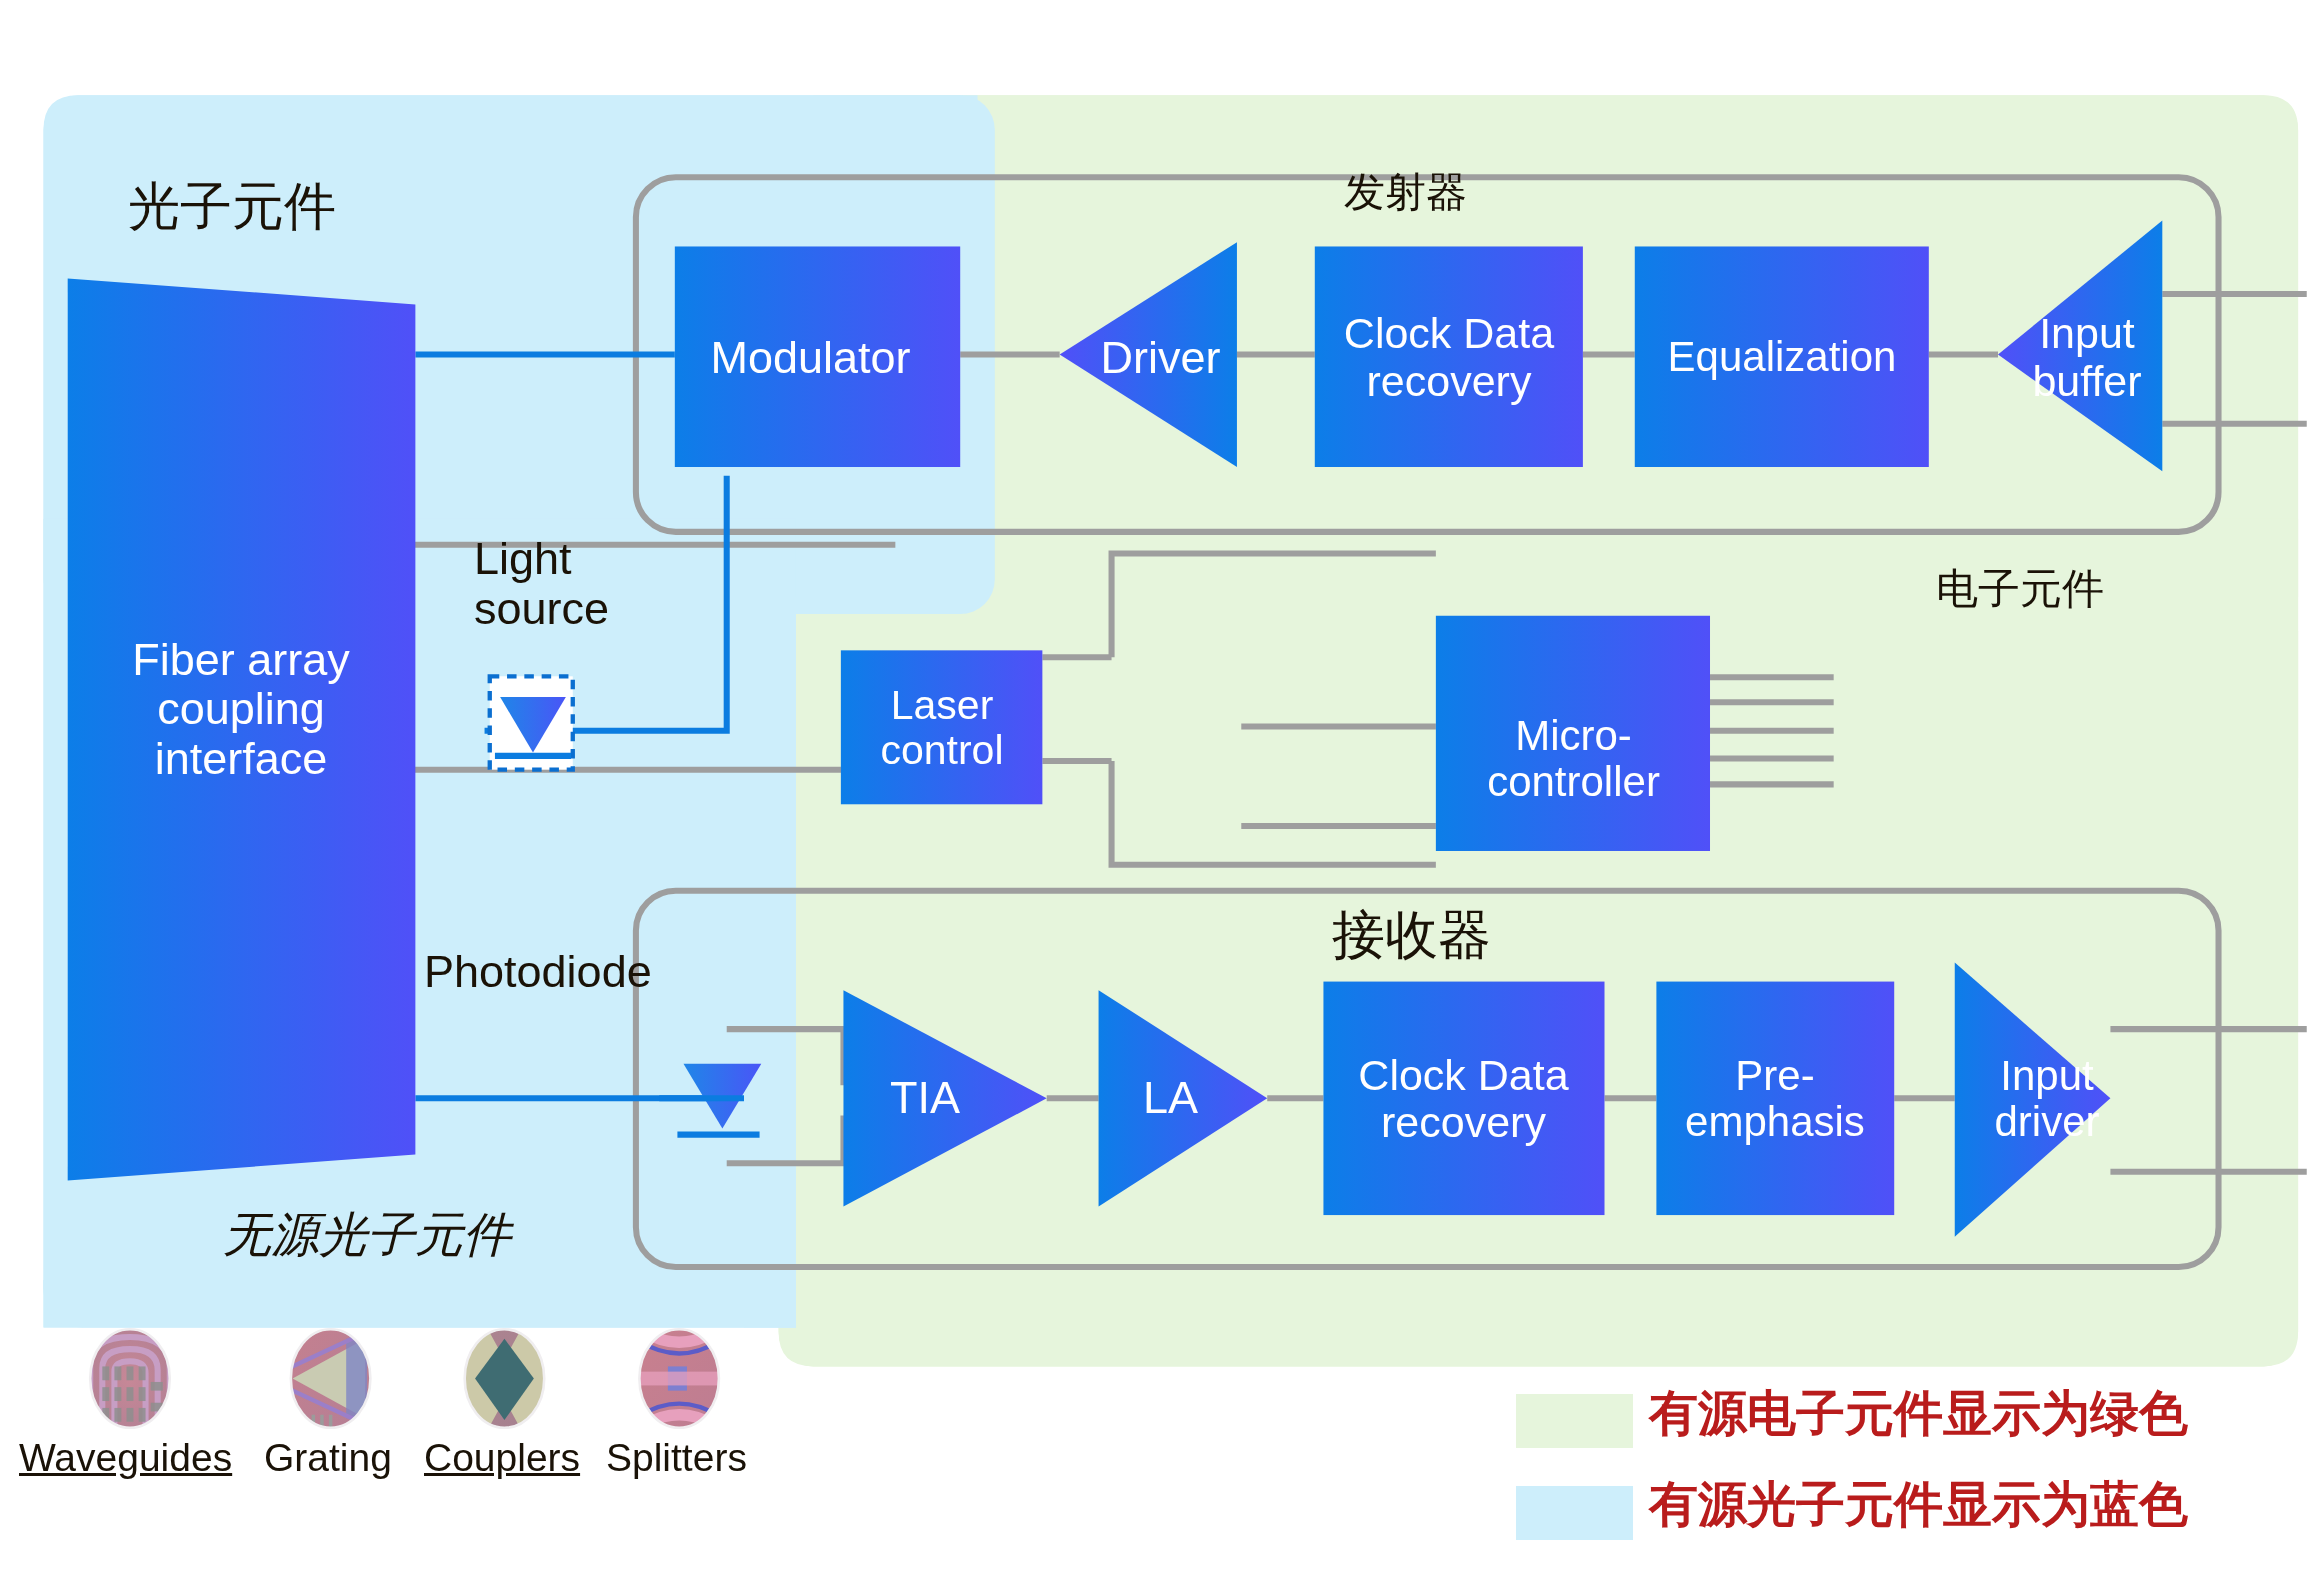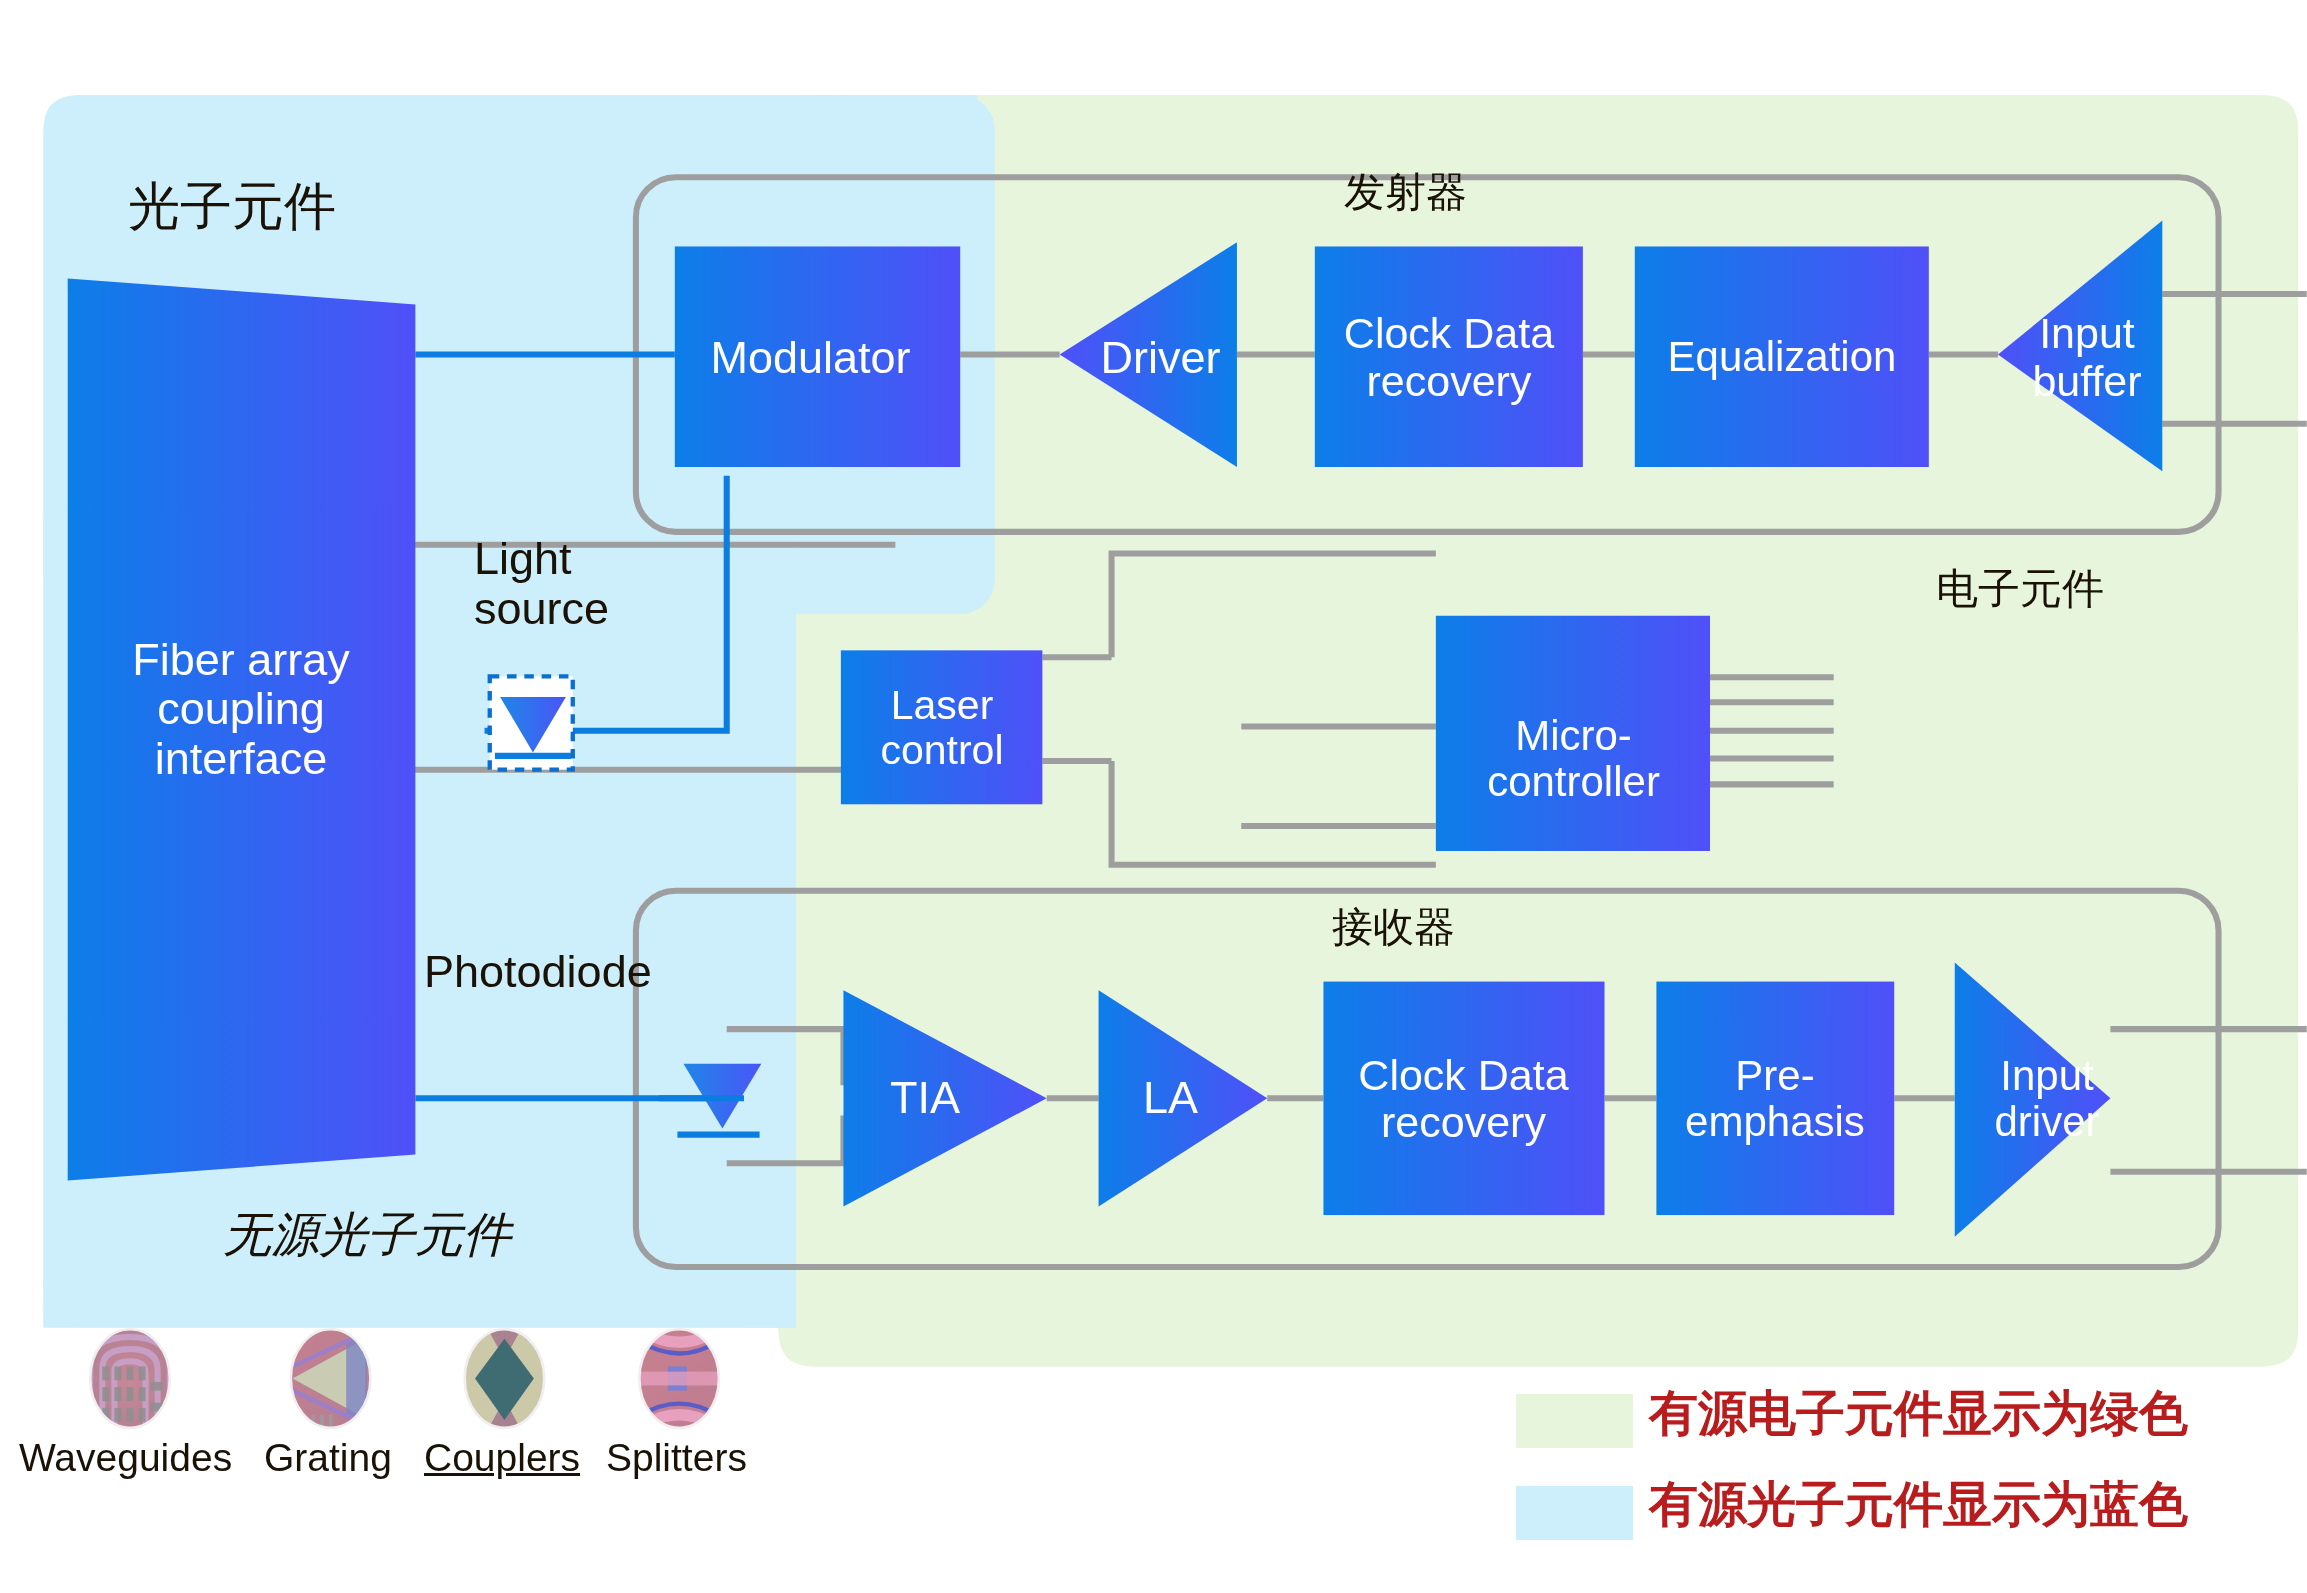--- a/index.html
+++ b/index.html
@@ -233,21 +233,21 @@
   </svg>
 
   <div class="lbl zh" style="left:128px;top:177px;font-size:52px;">光子元件</div>
 
   <div class="lbl zh" style="left:1936px;top:565px;font-size:42px;">电子元件</div>
 
   <div class="lbl zh" style="left:223px;top:1208px;font-size:48px;font-style:italic;">无源光子元件</div>
 
   <div class="lbl zh" style="left:1344px;top:170px;font-size:41px;">发射器</div>
 
-  <div class="lbl zh" style="left:1332px;top:905px;font-size:41px;text-align:center;">接收器</div>
+  <div class="lbl zh" style="left:1332px;top:905px;font-size:53px;text-align:center;">接收器</div>
 
   <div class="boxlabel" style="left:67px;top:588px;width:348px;height:242px;font-size:45px;">Fiber array
 coupling
 interface</div>
 
   <div class="boxlabel" style="left:675px;top:247px;width:271px;height:221px;font-size:45px;">Modulator</div>
 
   <div class="boxlabel" style="left:1074px;top:247px;width:173px;height:221px;font-size:45px;">Driver</div>
 
   <div class="boxlabel" style="left:1315px;top:247px;width:268px;height:221px;font-size:43px;">Clock Data
@@ -275,21 +275,21 @@
 emphasis</div>
 
   <div class="boxlabel" style="left:1965px;top:982px;width:164px;height:234px;font-size:42px;">Input
 driver</div>
 
   <div class="lbl" style="left:474px;top:534px;font-size:45px;text-align:left;">Light
 source</div>
 
   <div class="lbl" style="left:424px;top:947px;font-size:45px;">Photodiode</div>
 
-  <div class="lbl" style="left:19px;top:1436px;font-size:39px;">Waveguides</div>
+  <div class="lbl" style="left:19px;top:1436px;font-size:39px;text-decoration:underline;">Waveguides</div>
   <div class="lbl" style="left:264px;top:1436px;font-size:39px;">Grating</div>
   <div class="lbl" style="left:424px;top:1436px;font-size:39px;text-decoration:underline;">Couplers</div>
   <div class="lbl" style="left:606px;top:1436px;font-size:39px;">Splitters</div>
 
   <div class="legend-sw" style="left:1516px;top:1394px;width:117px;height:54px;background:#e6f5dc;"></div>
   <div class="legend-tx zh" style="left:1649px;top:1381px;font-size:49px;">有源电子元件显示为绿色</div>
 
   <div class="legend-sw" style="left:1516px;top:1486px;width:117px;height:54px;background:#cdeefb;"></div>
   <div class="legend-tx zh" style="left:1649px;top:1472px;font-size:49px;">有源光子元件显示为蓝色</div>
 

